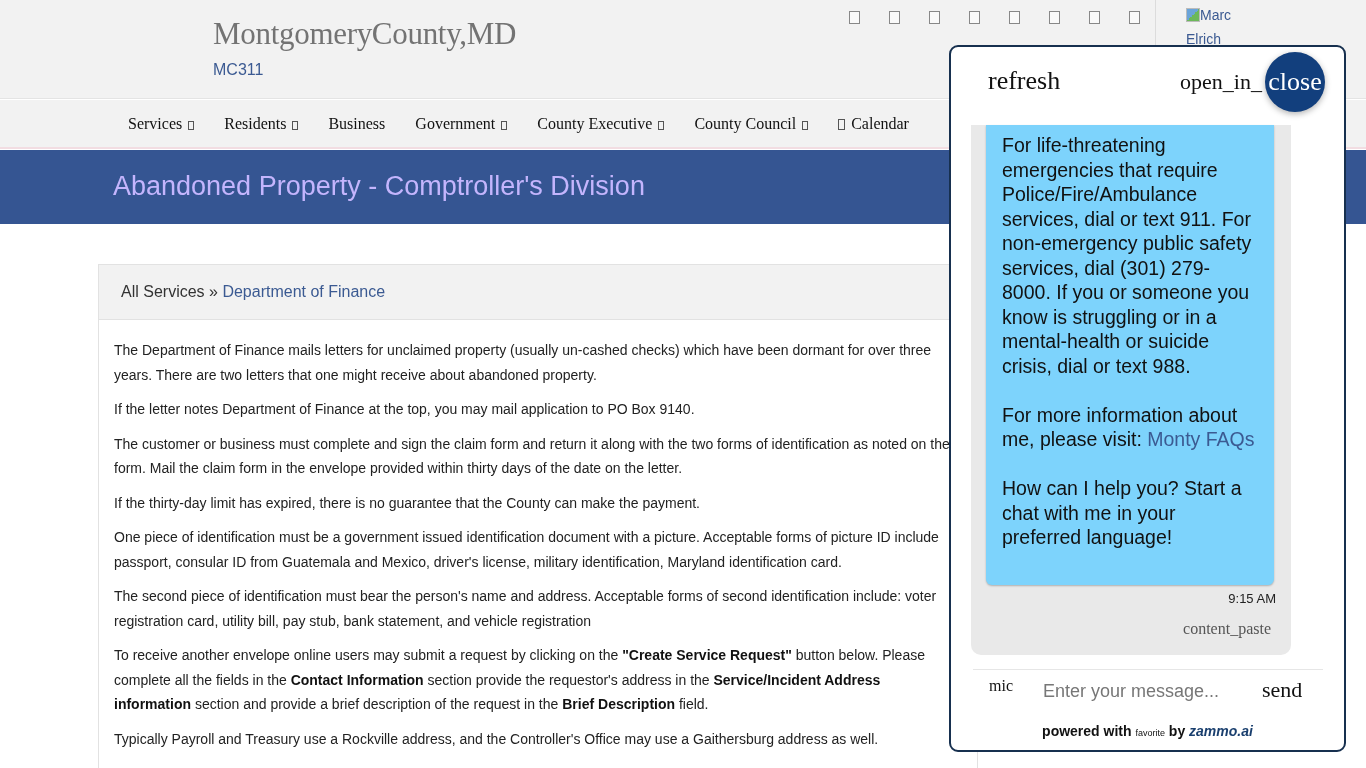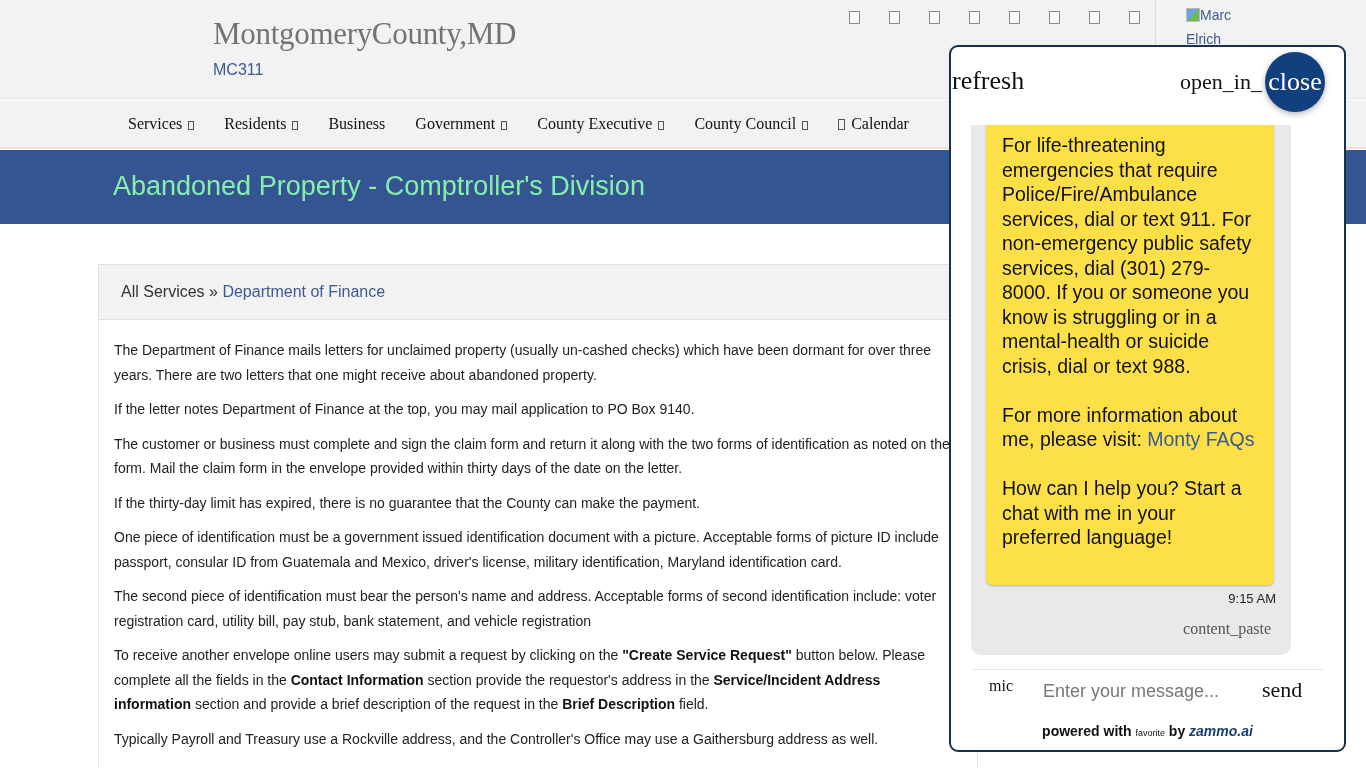--- a/index.html
+++ b/index.html
@@ -19,38 +19,38 @@
 
   
   .nav { position: absolute; left: 0; top: 100px; width: 1366px; height: 49px; background: #f2f2f2; border-bottom: 2px solid #f2dde2; }
   .nav-items { position: absolute; left: 128px; top: 15px; display: flex; font-family: "Liberation Serif", serif; font-size: 16px; color: #111; }
   .nav-item { margin-right: 30px; white-space: nowrap; cursor: pointer; }
   .nav-item .caret { display: inline-block; width: 6px; height: 9px; border: 1px solid #555; margin-left: 6px; vertical-align: -1px; }
   .nav-item .pre { display: inline-block; width: 7px; height: 11px; border: 1px solid #555; margin-right: 6px; vertical-align: -1px; }
 
   
   .banner { position: absolute; left: 0; top: 150px; width: 1366px; height: 74px; background: #355592; }
-  .banner h1 { position: absolute; left: 113px; top: 21px; font-size: 27px; font-weight: normal; color: #86efac; }
+  .banner h1 { position: absolute; left: 113px; top: 21px; font-size: 27px; font-weight: normal; color: #c4b5fd; }
 
   
   .card { position: absolute; left: 98px; top: 264px; width: 880px; height: 520px; border: 1px solid #e2e2e2; background: #fff; }
   .crumb-bar { height: 55px; background: #f2f2f2; border-bottom: 1px solid #e2e2e2; padding: 18px 0 0 22px; font-size: 16px; color: #333; }
   .crumb-bar a { color: #3b5a92; text-decoration: none; }
   .content { padding: 18px 0 0 15px; width: 860px; font-size: 14px; line-height: 24.5px; color: #222; }
   .content p { margin-bottom: 10px; }
   .content b { color: #111; }
 
   
   .chat { position: absolute; left: 949px; top: 45px; width: 397px; height: 707px; background: #fff; border: 2px solid #17304f; border-radius: 9px; overflow: hidden; }
   .chat-head { position: absolute; left: 0; top: 0; width: 100%; height: 70px; }
-  .refresh { position: absolute; left: 1px; top: 19px; font-family: "Liberation Serif", serif; font-size: 26px; color: #111; cursor: pointer; }
+  .refresh { position: absolute; left: 1px; top: 19px; font-family: "Liberation Serif", serif; font-size: 26px; color: #111; cursor: pointer; padding-left: 36px; }
   .open-in { position: absolute; left: 229px; top: 22px; font-family: "Liberation Serif", serif; font-size: 22px; color: #111; cursor: pointer; }
   .close-btn { position: absolute; left: 314px; top: 5px; width: 60px; height: 60px; border-radius: 50%; background: #123f7d; color: #fff; font-family: "Liberation Serif", serif; font-size: 26px; display: flex; align-items: center; justify-content: center; box-shadow: 0 2px 6px rgba(0,0,0,0.3); cursor: pointer; }
   .chat-scroll { position: absolute; left: 20px; top: 78px; width: 320px; height: 530px; background: #e9e9e9; border-radius: 0 0 10px 10px; }
-  .bubble { position: absolute; left: 15px; top: 0; width: 288px; height: 460px; background: #fde047; border-radius: 0 0 6px 6px; box-shadow: 0 1px 2px rgba(0,0,0,0.25); padding: 8px 16px 0 16px; font-size: 19.5px; line-height: 24.5px; color: #111; }
+  .bubble { position: absolute; left: 15px; top: 0; width: 288px; height: 460px; background: #7dd3fc; border-radius: 0 0 6px 6px; box-shadow: 0 1px 2px rgba(0,0,0,0.25); padding: 8px 16px 0 16px; font-size: 19.5px; line-height: 24.5px; color: #111; }
   .bubble p { margin-bottom: 24.5px; }
   .bubble a { color: #3b5a92; text-decoration: none; }
   .timestamp { position: absolute; right: 15px; top: 466px; font-size: 13px; color: #222; }
   .paste { position: absolute; right: 20px; top: 495px; font-family: "Liberation Serif", serif; font-size: 16px; color: #555; cursor: pointer; }
   .chat-sep { position: absolute; left: 22px; top: 622px; width: 350px; height: 1px; background: #e6e6e6; }
   .mic { position: absolute; left: 38px; top: 630px; font-family: "Liberation Serif", serif; font-size: 16px; color: #111; cursor: pointer; }
   .msg-input { position: absolute; left: 92px; top: 630px; width: 200px; height: 28px; border: none; outline: none; font-family: "Liberation Sans", sans-serif; font-size: 18px; color: #333; background: transparent; }
   .msg-input::placeholder { color: #777; }
   .send { position: absolute; left: 311px; top: 630px; font-family: Liberation Serif, serif; font-size: 22px; color: #111; cursor: pointer; }
   .powered { position: absolute; left: 0; top: 676px; width: 100%; text-align: center; font-size: 14px; font-weight: bold; color: #111; }

